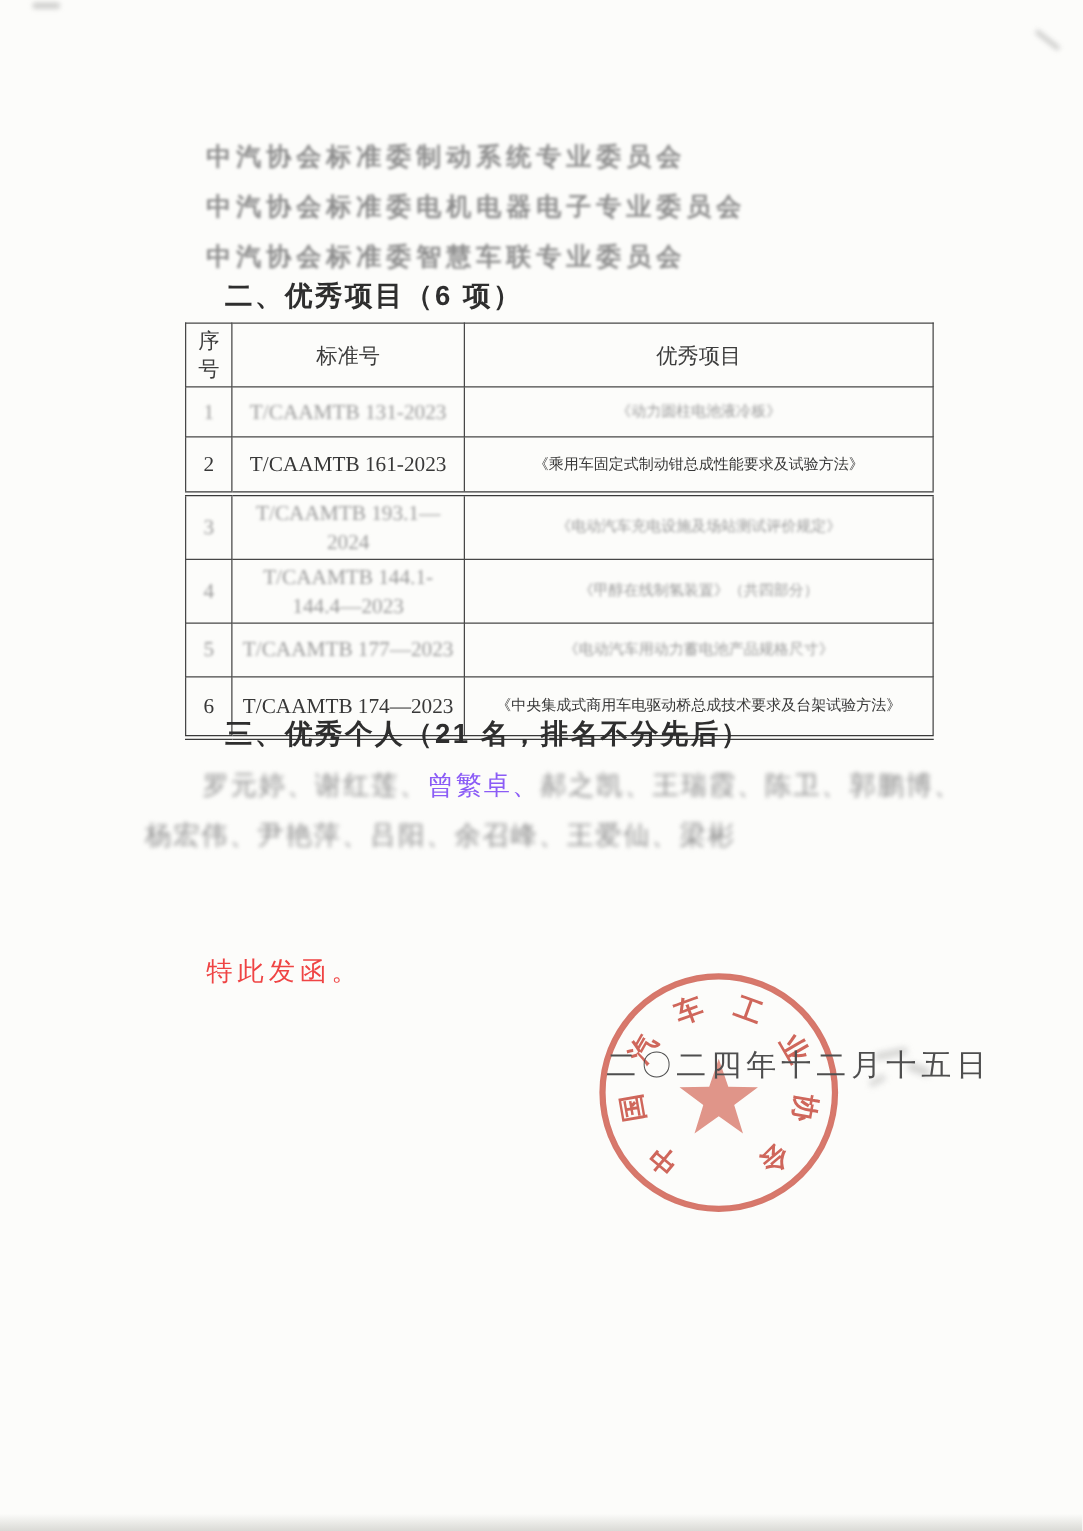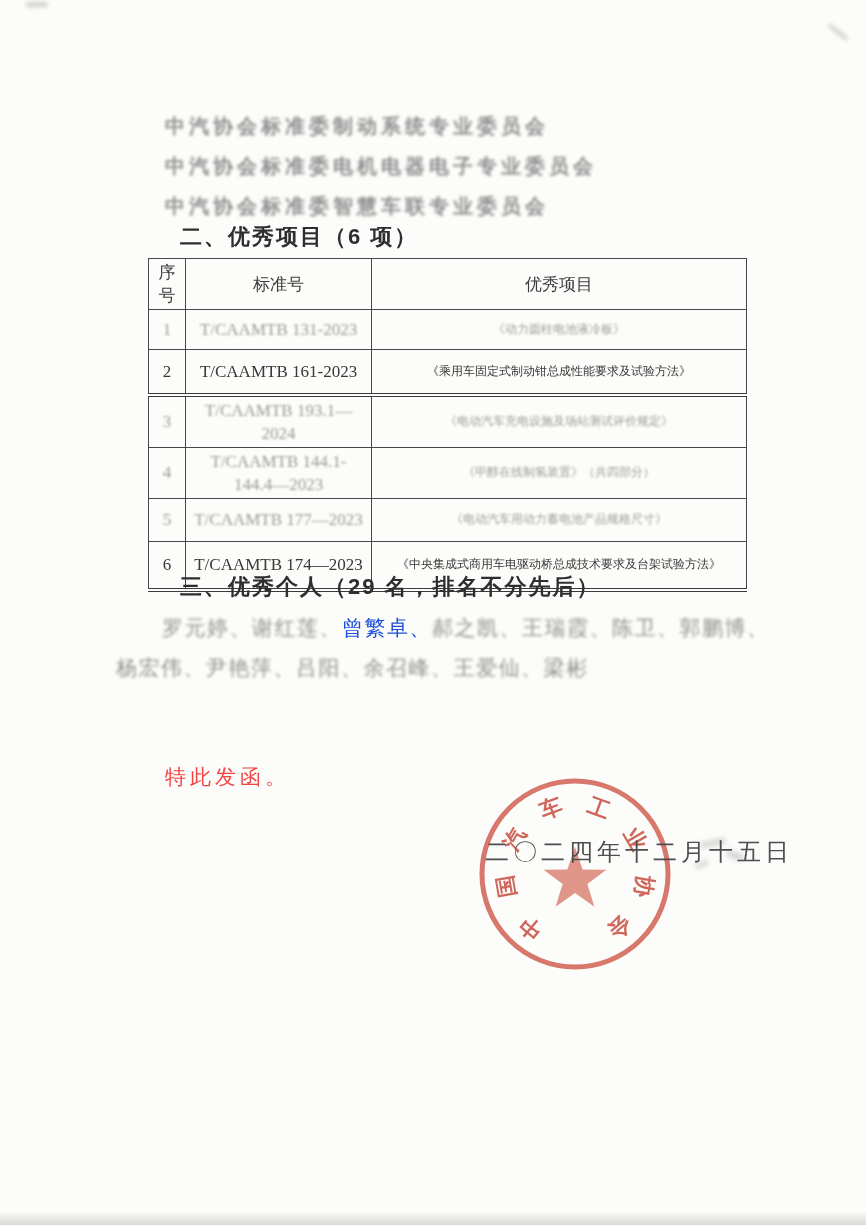--- a/index.html
+++ b/index.html
@@ -67,21 +67,21 @@
   td.name-cell{font-size:12px;}
 
   
   .names{
     position:absolute;left:116px;top:608px;width:648px;
     font-size:21px;line-height:40px;letter-spacing:1.5px;
   }
   .names .line{white-space:nowrap;}
   .names .indent{padding-left:46px;}
   .names .fz{filter:blur(1.5px);color:#8f8f8f;}
-  .names .cl{color:#1d4ed8;filter:none;}
+  .names .cl{color:#8b5cf6;filter:none;}
 
   .closing{
     position:absolute;left:165px;top:763px;
     font-size:21px;letter-spacing:4px;color:#ef4444;
   }
   .date{
     position:absolute;left:441px;top:836px;
     font-size:24px;letter-spacing:4px;color:#4e4e4e;
     z-index:3;white-space:nowrap;margin-left:44px;
   }
@@ -143,21 +143,21 @@
     <td class="name-cell">《电动汽车用动力蓄电池产品规格尺寸》</td>
   </tr>
   <tr class="r6 cl dbl">
     <td>6</td>
     <td>T/CAAMTB 174—2023</td>
     <td class="name-cell">《中央集成式商用车电驱动桥总成技术要求及台架试验方法》</td>
   </tr>
 </tbody>
   </table>
 
-<div class="heading heading-3">三、优秀个人（29 名，排名不分先后）</div>
+<div class="heading heading-3">三、优秀个人（21 名，排名不分先后）</div>
 
 <div class="names">
   <div class="line indent">
     <span class="fz">罗元婷、</span><span class="fz">谢红莲、</span><span class="cl">曾繁卓、</span><span class="fz">郝之凯、</span><span class="fz">王瑞霞、</span><span class="fz">陈卫、</span><span class="fz">郭鹏博、</span>
   </div>
   <div class="line">
     <span class="fz">杨宏伟、</span><span class="fz">尹艳萍、</span><span class="fz">吕阳、</span><span class="fz">余召峰、</span><span class="fz">王爱仙、</span><span class="fz">梁彬</span>
   </div>
 </div>
 

